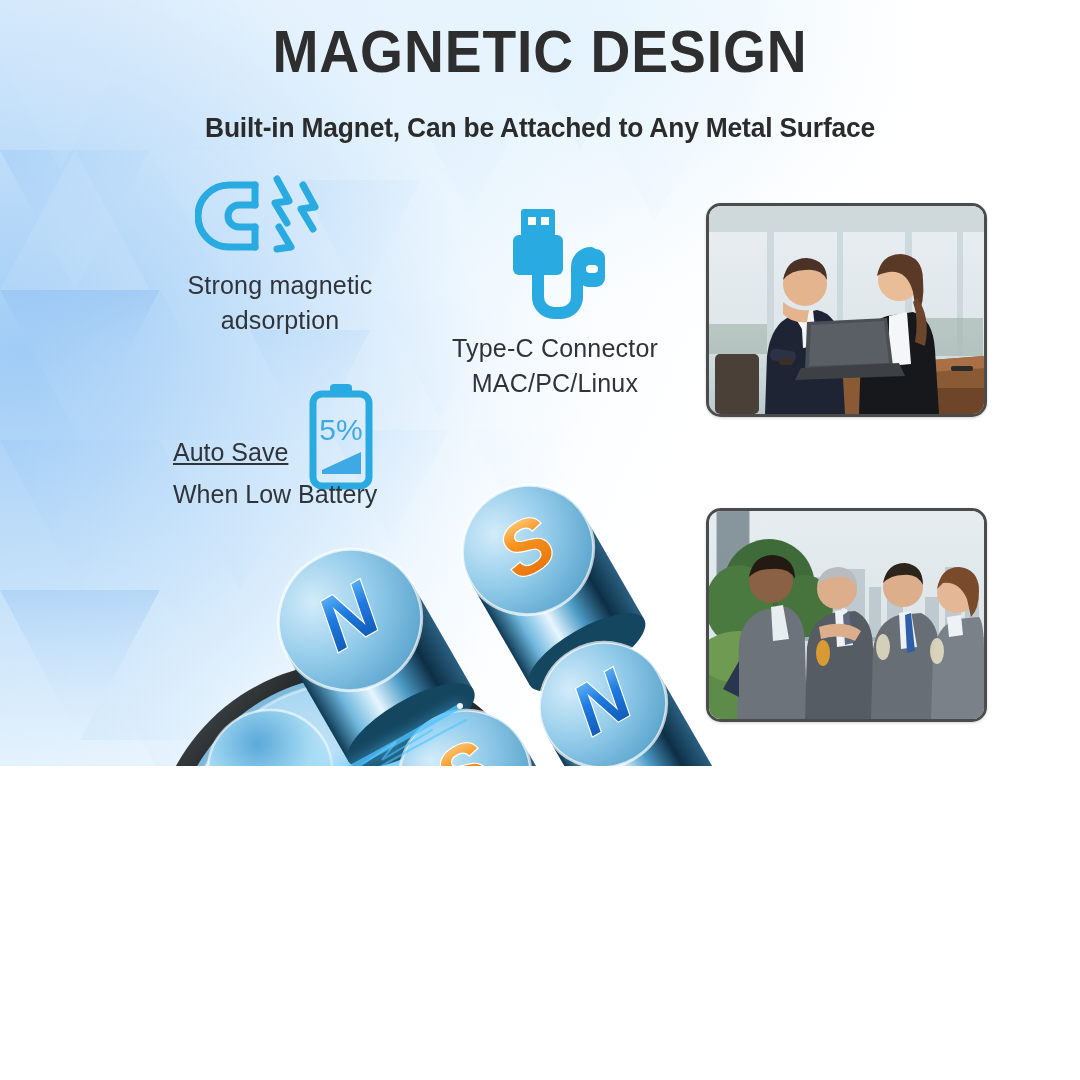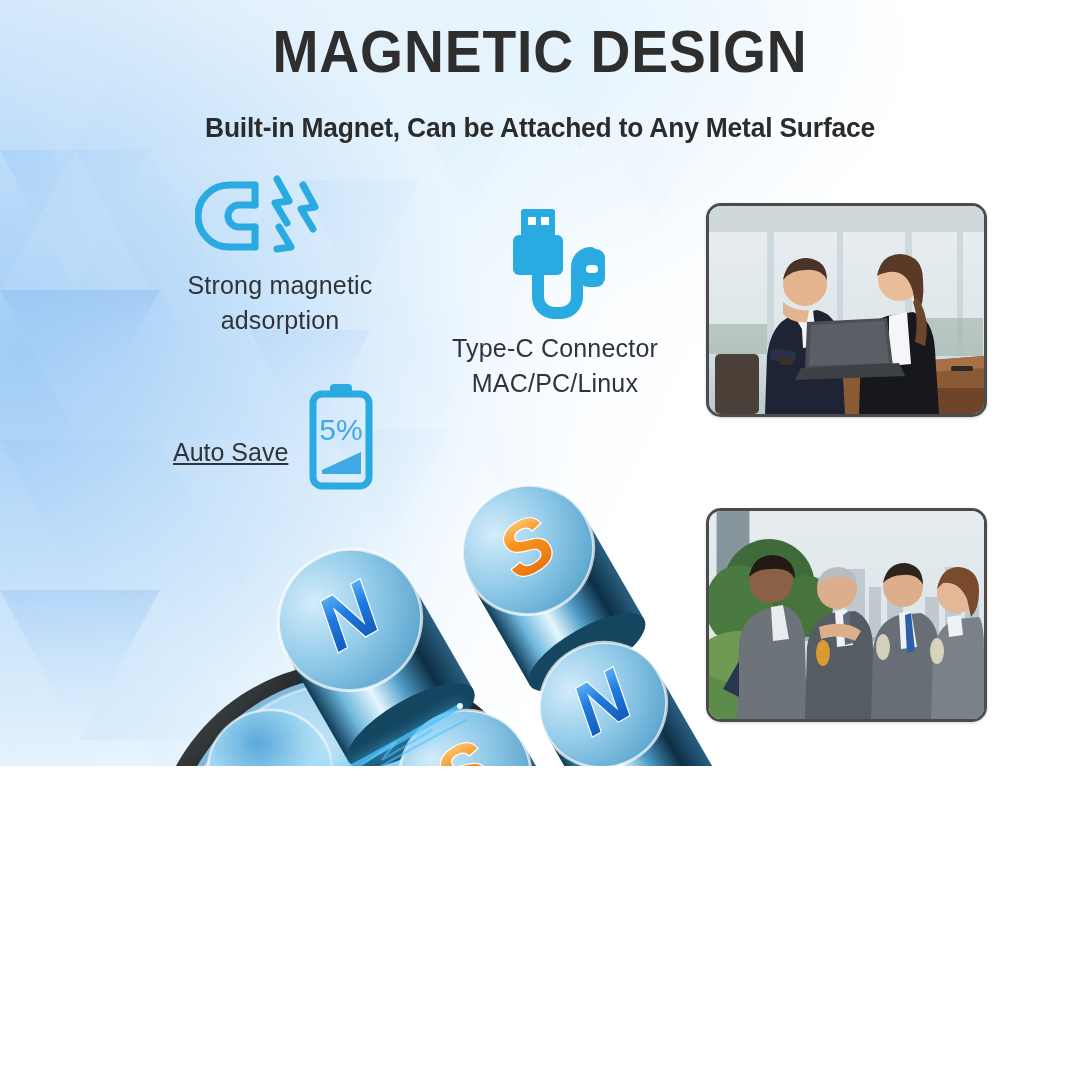--- a/index.html
+++ b/index.html
@@ -169,20 +169,21 @@
     <div class="wrap">
       <div class="icon">
         <svg width="76" height="108" viewBox="0 0 76 108">
           <rect x="27" y="2" width="22" height="11" rx="4" fill="#29abe2"></rect>
           <rect x="10" y="12" width="56" height="92" rx="9" fill="none" stroke="#29abe2" stroke-width="7"></rect>
           <path d="M19 88 L58 70 L58 92 L19 92 Z" fill="#3fa9e5"></path>
           <text x="38" y="58" text-anchor="middle" font-family="'Liberation Sans',sans-serif" font-size="30" fill="#3fa9e5">5%</text>
         </svg>
       </div>
       <div class="l1">Auto Save</div>
+      <div class="l2">When Low Battery</div>
     </div>
   </div>
 
   <div class="product">
     <svg width="620" height="600" viewBox="0 0 620 600">
       <defs>
         <radialGradient id="discFace" cx="38%" cy="30%" r="78%">
           <stop offset="0%" stop-color="#d5ecfa"></stop>
           <stop offset="42%" stop-color="#9fd2ef"></stop>
           <stop offset="75%" stop-color="#62b4e0"></stop>

